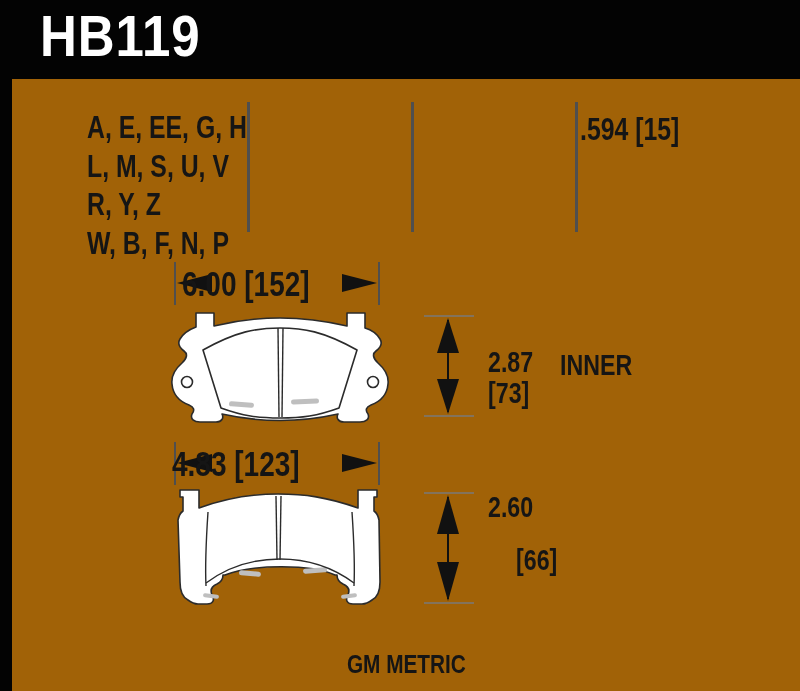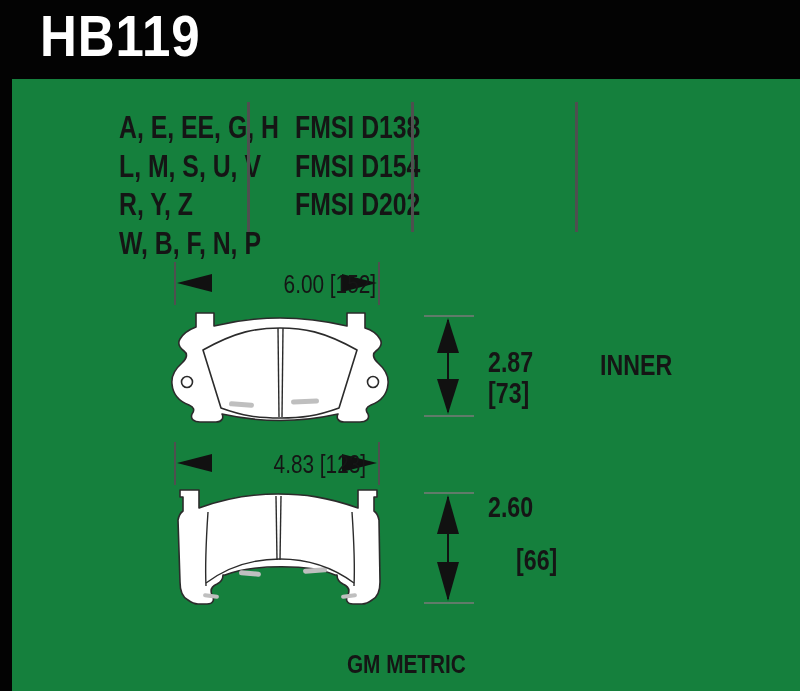--- a/index.html
+++ b/index.html
@@ -1,32 +1,32 @@
 <!DOCTYPE html>
 <html><head>
 <meta charset="utf-8">
 <style>
   html,body{margin:0;padding:0;background:#e8e8e8;}
   .page{
-    position:relative;width:800px;height:691px;background:#15803d;
+    position:relative;width:800px;height:691px;background:#a16207;
     font-family:"Liberation Sans","DejaVu Sans",sans-serif;
     color:#111;overflow:hidden;
   }
   .header-bar{position:absolute;left:0;top:0;width:800px;height:79px;background:#030303;}
   .left-bar{position:absolute;left:0;top:0;width:12px;height:691px;background:#030303;}
   .part-number{
     position:absolute;left:40px;top:7px;color:#fff;
     font-size:58px;font-weight:700;line-height:58px;letter-spacing:1px;
   }
   .cond{display:inline-block;transform:scaleX(.80);transform-origin:0 50%;white-space:nowrap;}
   .cond-c{display:inline-block;transform:scaleX(.80);transform-origin:50% 50%;white-space:nowrap;}
   .cond-88{display:inline-block;transform:scaleX(.88);transform-origin:0 50%;white-space:nowrap;}
-  .tbl-text{position:absolute;font-size:31px;font-weight:700;line-height:38.5px;color:#151515;margin-left:32px;}
+  .tbl-text{position:absolute;font-size:31px;font-weight:700;line-height:38.5px;color:#151515;}
   .divider{position:absolute;top:102px;width:2.5px;height:130px;background:#4f4f4f;}
-  .dim-text{position:absolute;font-size:26px;font-weight:400;line-height:30px;color:#151515;text-align:right;}
+  .dim-text{position:absolute;font-size:35px;font-weight:700;line-height:30px;color:#151515;text-align:left;}
   .dim-label{position:absolute;font-size:29px;font-weight:700;line-height:30px;color:#151515;}
   .footer-text{
     position:absolute;left:12px;right:0;top:649px;text-align:center;
     font-size:26px;font-weight:700;color:#151515;
   }
   svg{position:absolute;display:block;}
 </style>
 </head>
 <body>
 
@@ -40,29 +40,27 @@
 
   <div class="tbl-text" style="left:87px;top:109px;">
     <div><span class="cond">A, E, EE, G, H</span></div>
     <div><span class="cond">L, M, S, U, V</span></div>
     <div><span class="cond">R, Y, Z</span></div>
     <div><span class="cond">W, B, F, N, P</span></div>
   </div>
 
   <div class="divider" style="left:247px;"></div>
 
-  <div class="tbl-text" style="left:263px;top:109px;">
-    <div><span class="cond">FMSI D138</span></div>
-    <div><span class="cond">FMSI D154</span></div>
-    <div><span class="cond">FMSI D202</span></div>
-  </div>
 
   <div class="divider" style="left:411px;"></div>
   <div class="divider" style="left:575px;"></div>
 
+  <div class="tbl-text" style="left:580px;top:111px;">
+    <span class="cond">.594 [15]</span>
+  </div>
 
   <svg style="left:166px;top:256px;" width="222" height="52" viewBox="0 0 222 52">
     <line x1="9" y1="6" x2="9" y2="49" stroke="#4f4f4f" stroke-width="2"></line>
     <line x1="213" y1="6" x2="213" y2="49" stroke="#4f4f4f" stroke-width="2"></line>
     <polygon points="11,27 46,18 46,36" fill="#111"></polygon>
     <polygon points="211,27 176,18 176,36" fill="#111"></polygon>
   </svg>
   <div class="dim-text" style="left:166px;top:269px;width:222px;">
     <span class="cond-c">6.00 [152]</span>
   </div>
@@ -126,21 +124,21 @@
     <line x1="26" y1="8" x2="26" y2="100" stroke="#111" stroke-width="2"></line>
     <polygon points="26,6 15,41 37,41" fill="#111"></polygon>
     <polygon points="26,102 15,67 37,67" fill="#111"></polygon>
   </svg>
   <div class="dim-label" style="left:488px;top:330px;margin-top:17px;">
     <span class="cond">2.87</span>
   </div>
   <div class="dim-label" style="left:488px;top:378px;text-align:center;">
     <span class="cond">[73]</span>
   </div>
-  <div class="dim-label" style="left:560px;top:350px;margin-left:40px;">
+  <div class="dim-label" style="left:560px;top:350px;">
     <span class="cond">INNER</span>
   </div>
 
   <svg style="left:166px;top:436px;" width="222" height="52" viewBox="0 0 222 52">
     <line x1="9" y1="6" x2="9" y2="49" stroke="#4f4f4f" stroke-width="2"></line>
     <line x1="213" y1="6" x2="213" y2="49" stroke="#4f4f4f" stroke-width="2"></line>
     <polygon points="11,27 46,18 46,36" fill="#111"></polygon>
     <polygon points="211,27 176,18 176,36" fill="#111"></polygon>
   </svg>
   <div class="dim-text" style="left:156px;top:449px;width:222px;">

